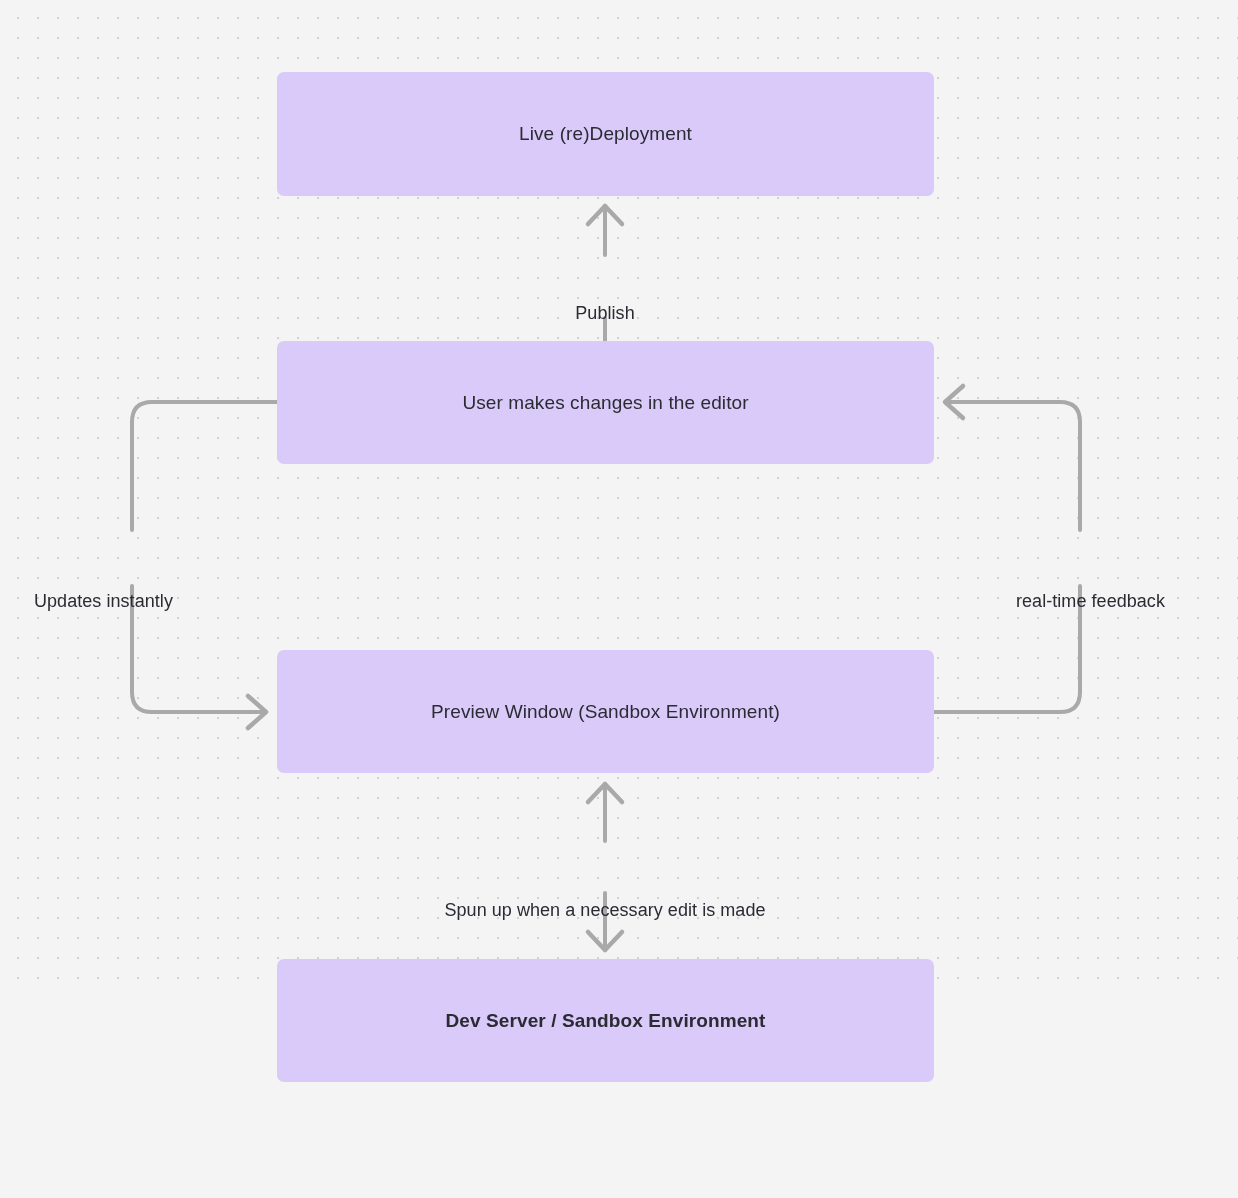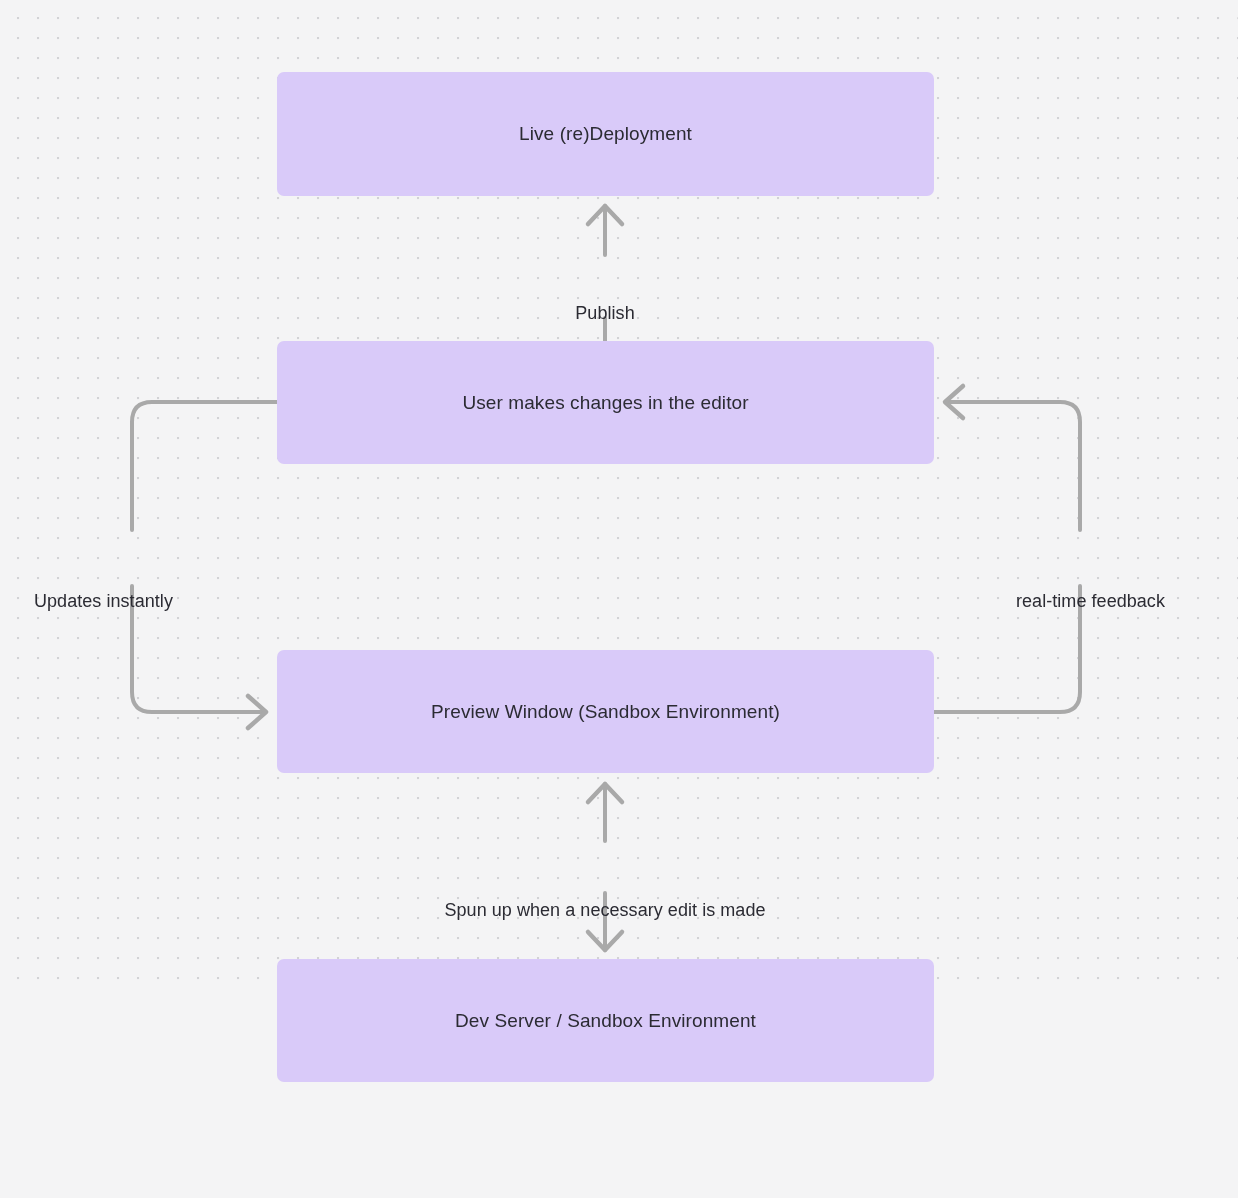--- a/index.html
+++ b/index.html
@@ -56,21 +56,21 @@
     white-space: nowrap;
     letter-spacing: 0.05px;
     margin-top: 43px;
   }
   .el-center {
     transform: translate(-50%, -50%);
   }
   #n-live      { left: 277px; top: 72px;  width: 657px; height: 124px; }
   #n-user      { left: 277px; top: 341px; width: 657px; height: 123px; }
   #n-preview   { left: 277px; top: 650px; width: 657px; height: 123px; }
-  #n-dev       { left: 277px; top: 959px; width: 657px; height: 123px; }
+  #n-dev       { left: 277px; top: 959px; width: 657px; height: 123px; font-weight: bold; }
 
   #lbl-publish { left: 605px; top: 270px; }
   #lbl-updates { left: 34px;  top: 558px; transform: translateY(-50%); }
   #lbl-feedback{ left: 1016px; top: 558px; transform: translateY(-50%); }
   #lbl-spun    { left: 605px; top: 867px; }
 </style>
 </head>
 <body>
 
 <div id="canvas">

